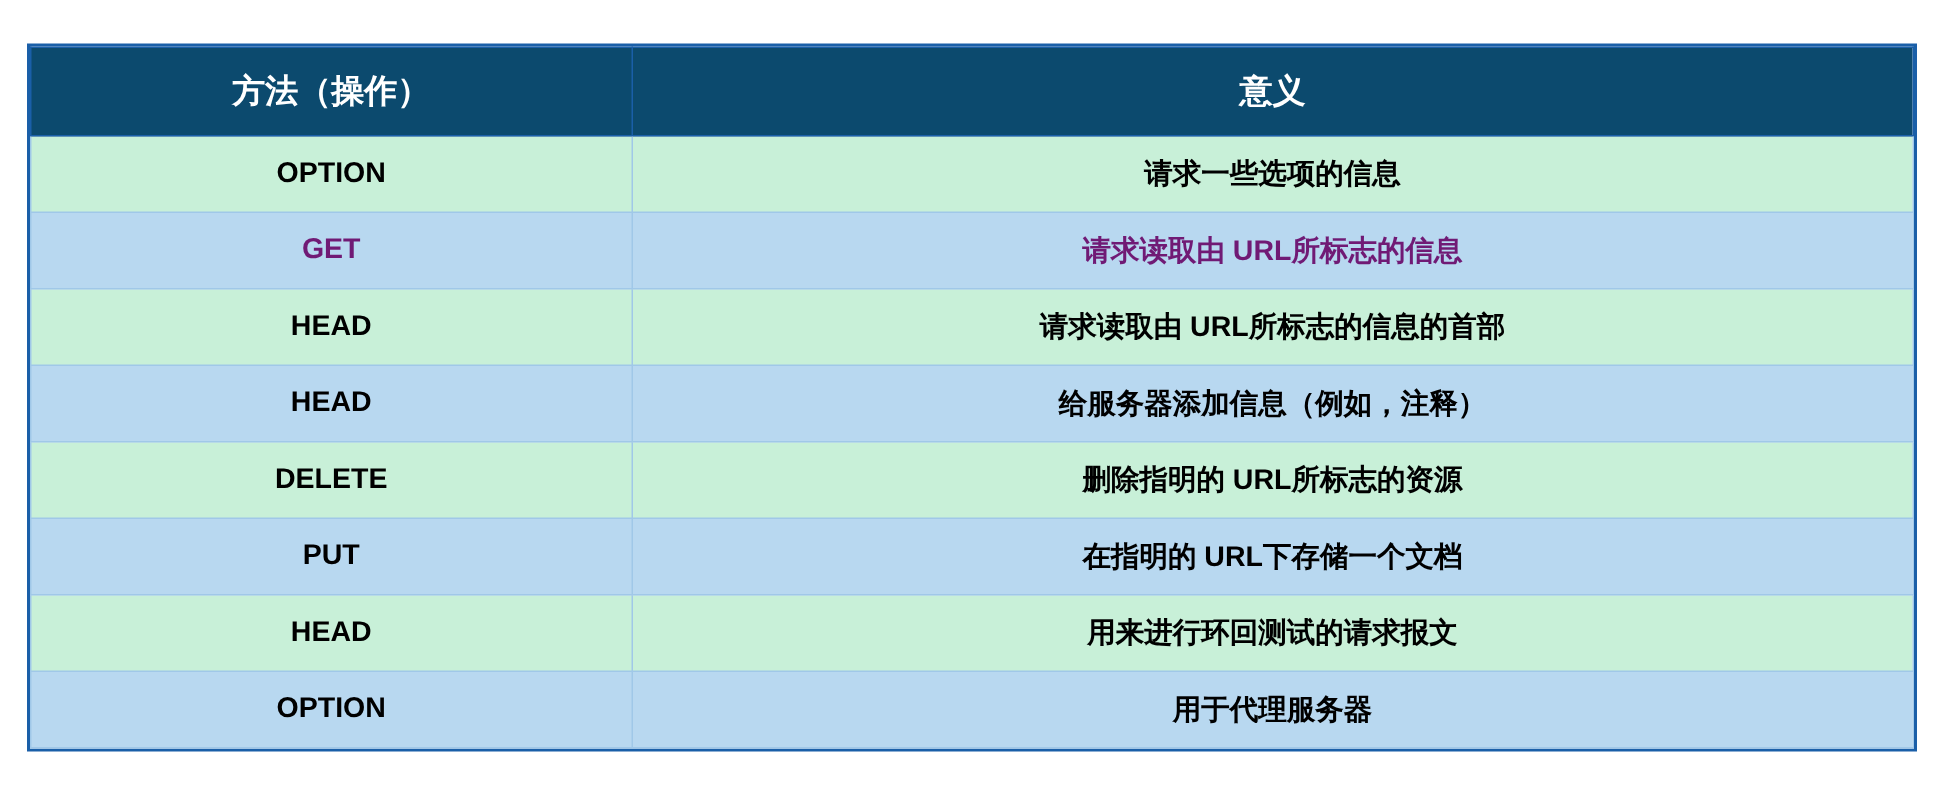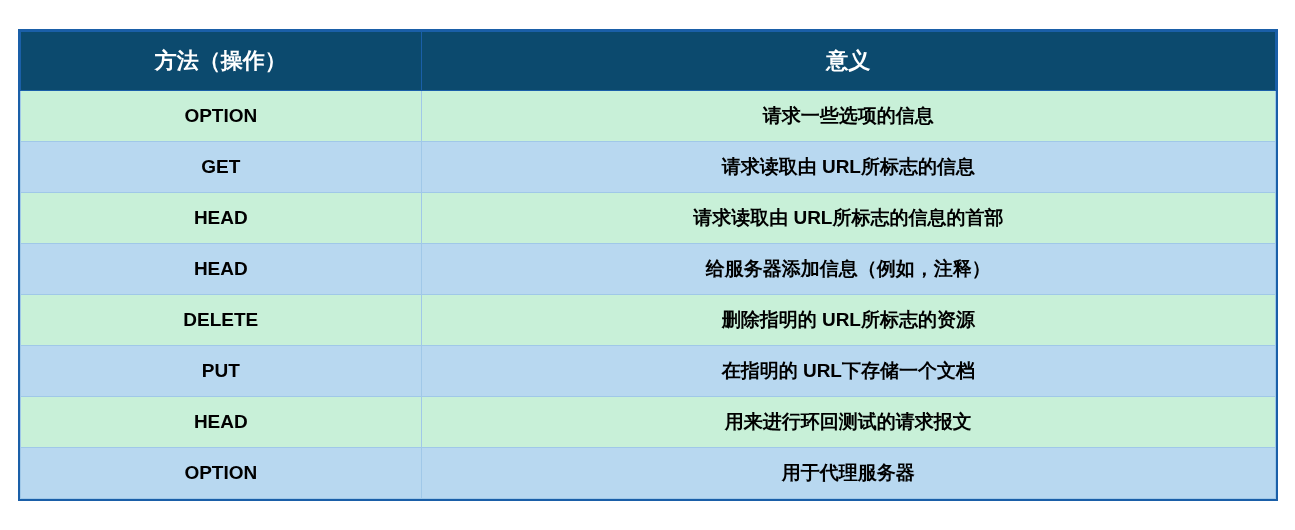--- a/index.html
+++ b/index.html
@@ -65,21 +65,21 @@
     }
 
     .method-cell {
       text-align: center;
     }
 
     .meaning-cell {
     }
 
     .highlight-red {
-      color: #000000;
+      color: #701a75;
       font-weight: bold;
     }
   </style>
 </head>
 <body>
 
 <div class="table-container">
   <table>
     <thead>
       <tr>

